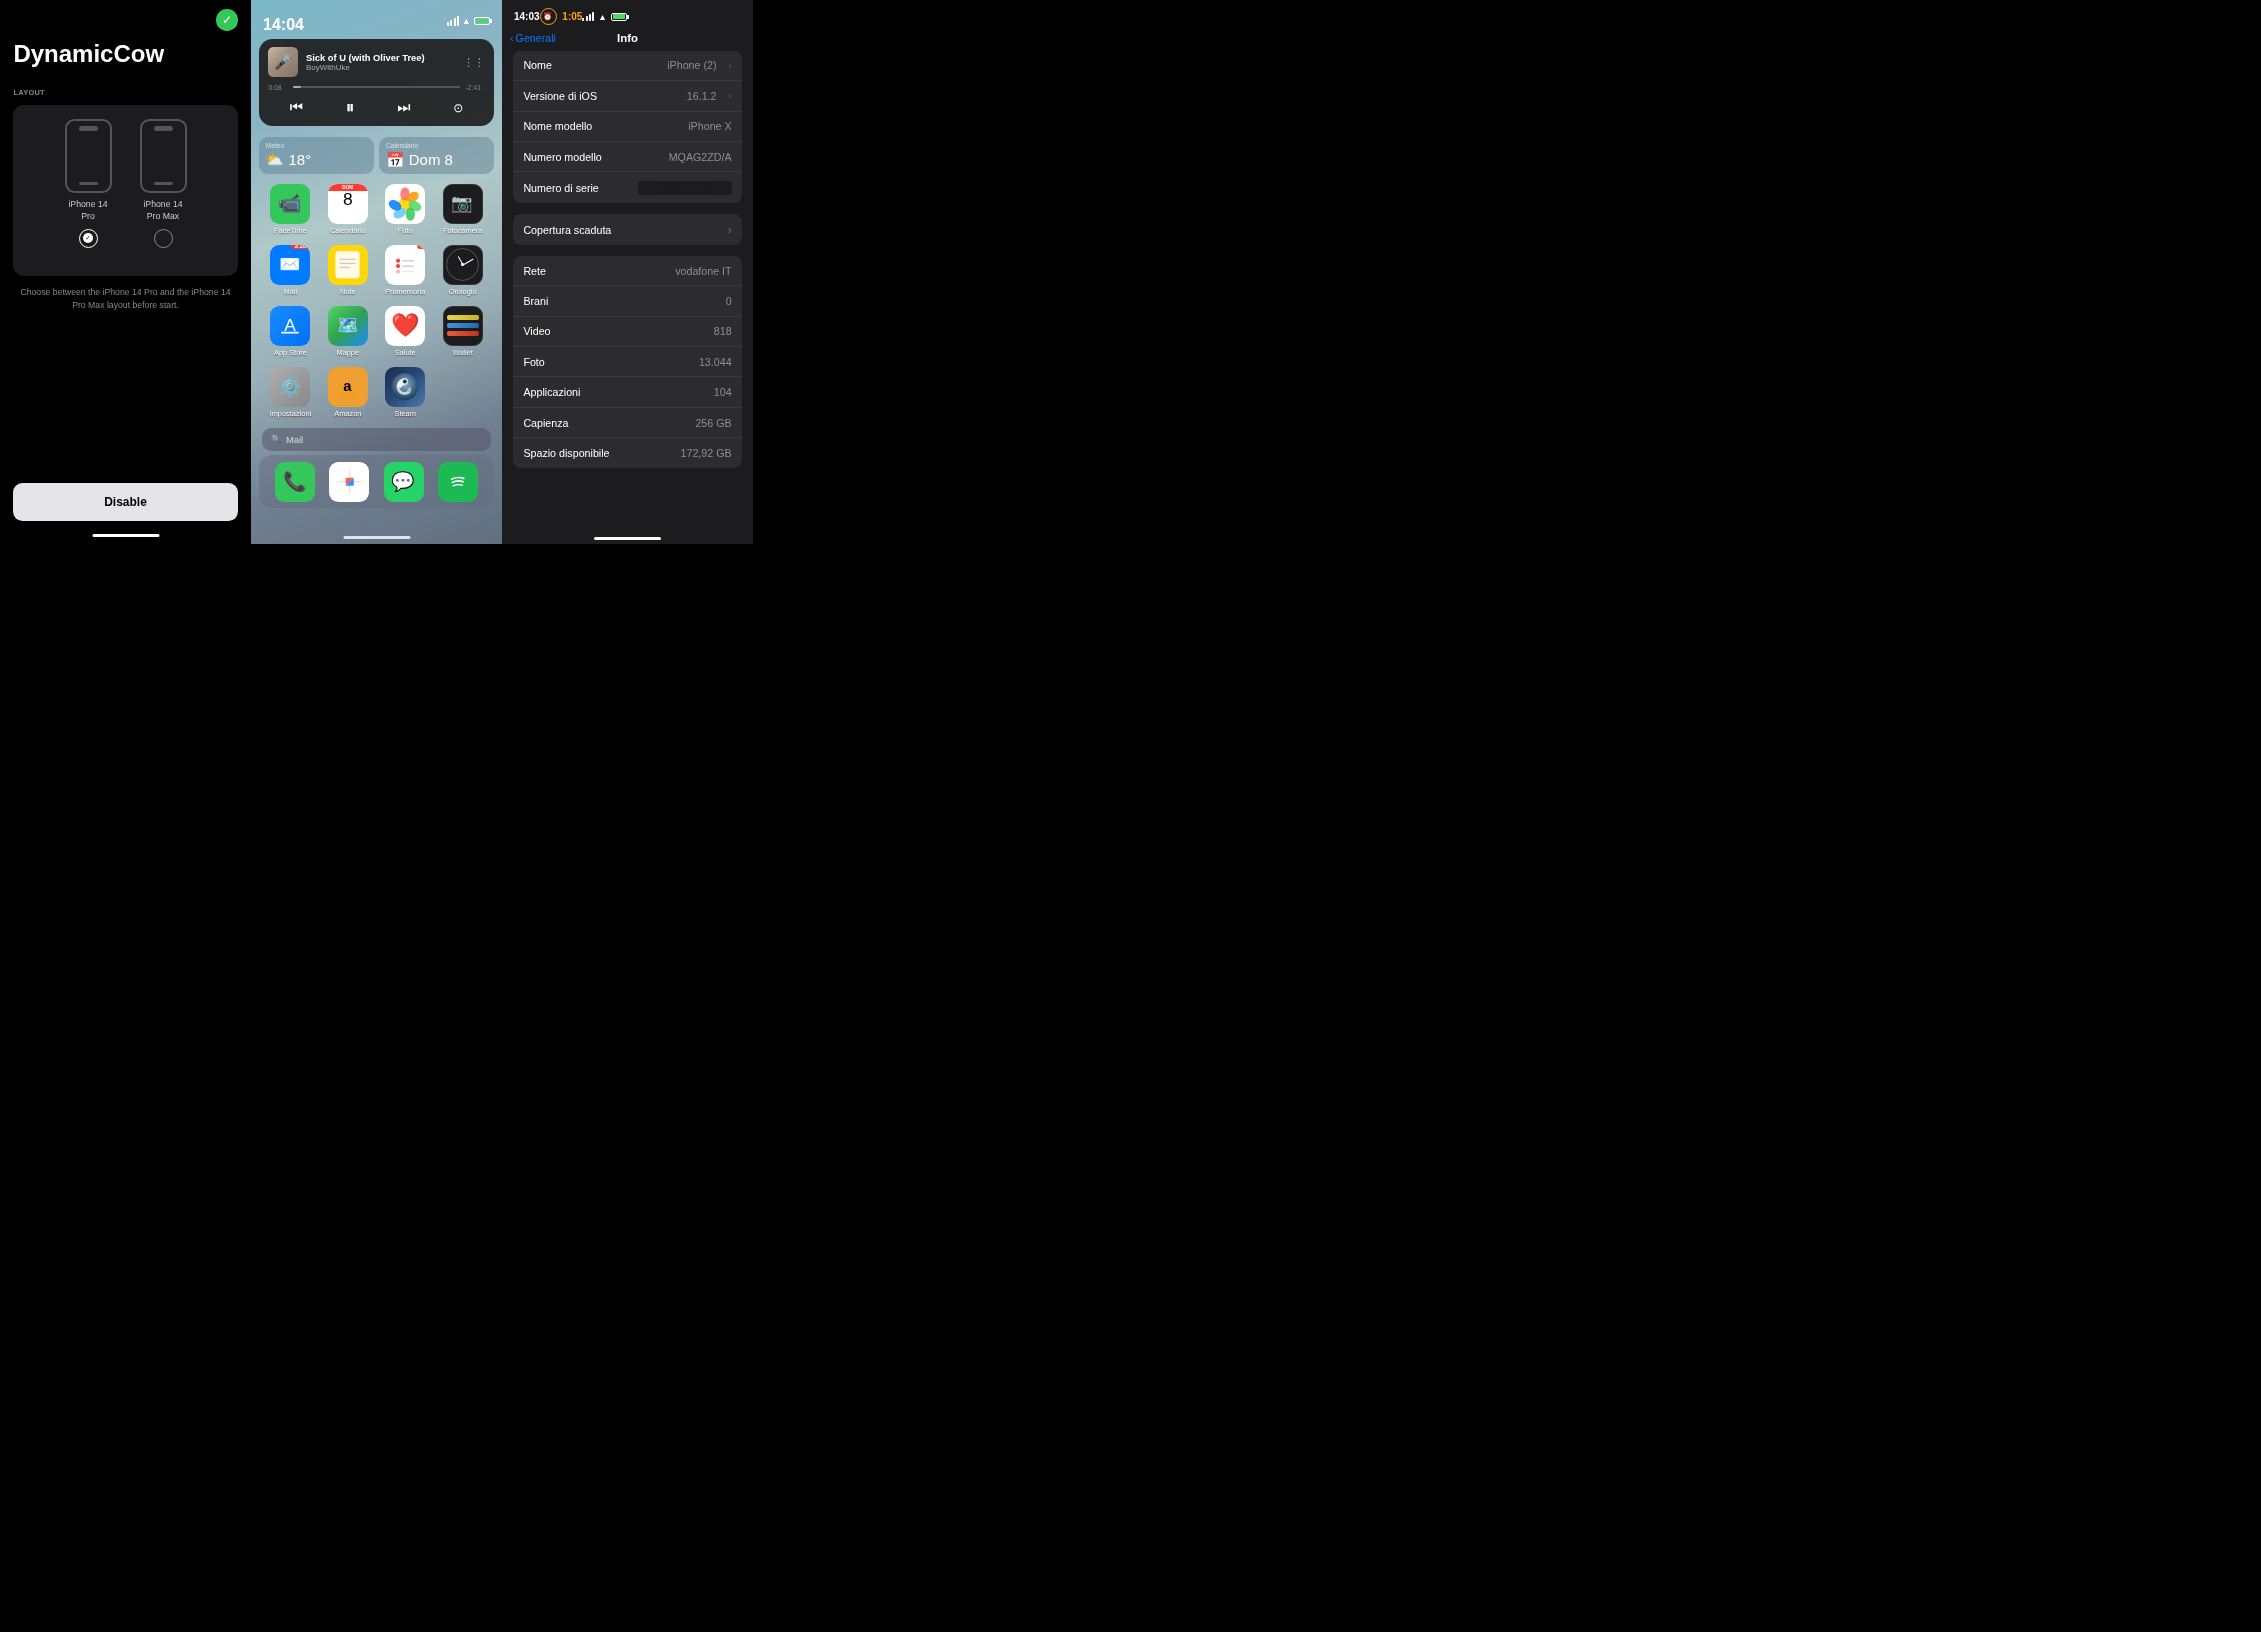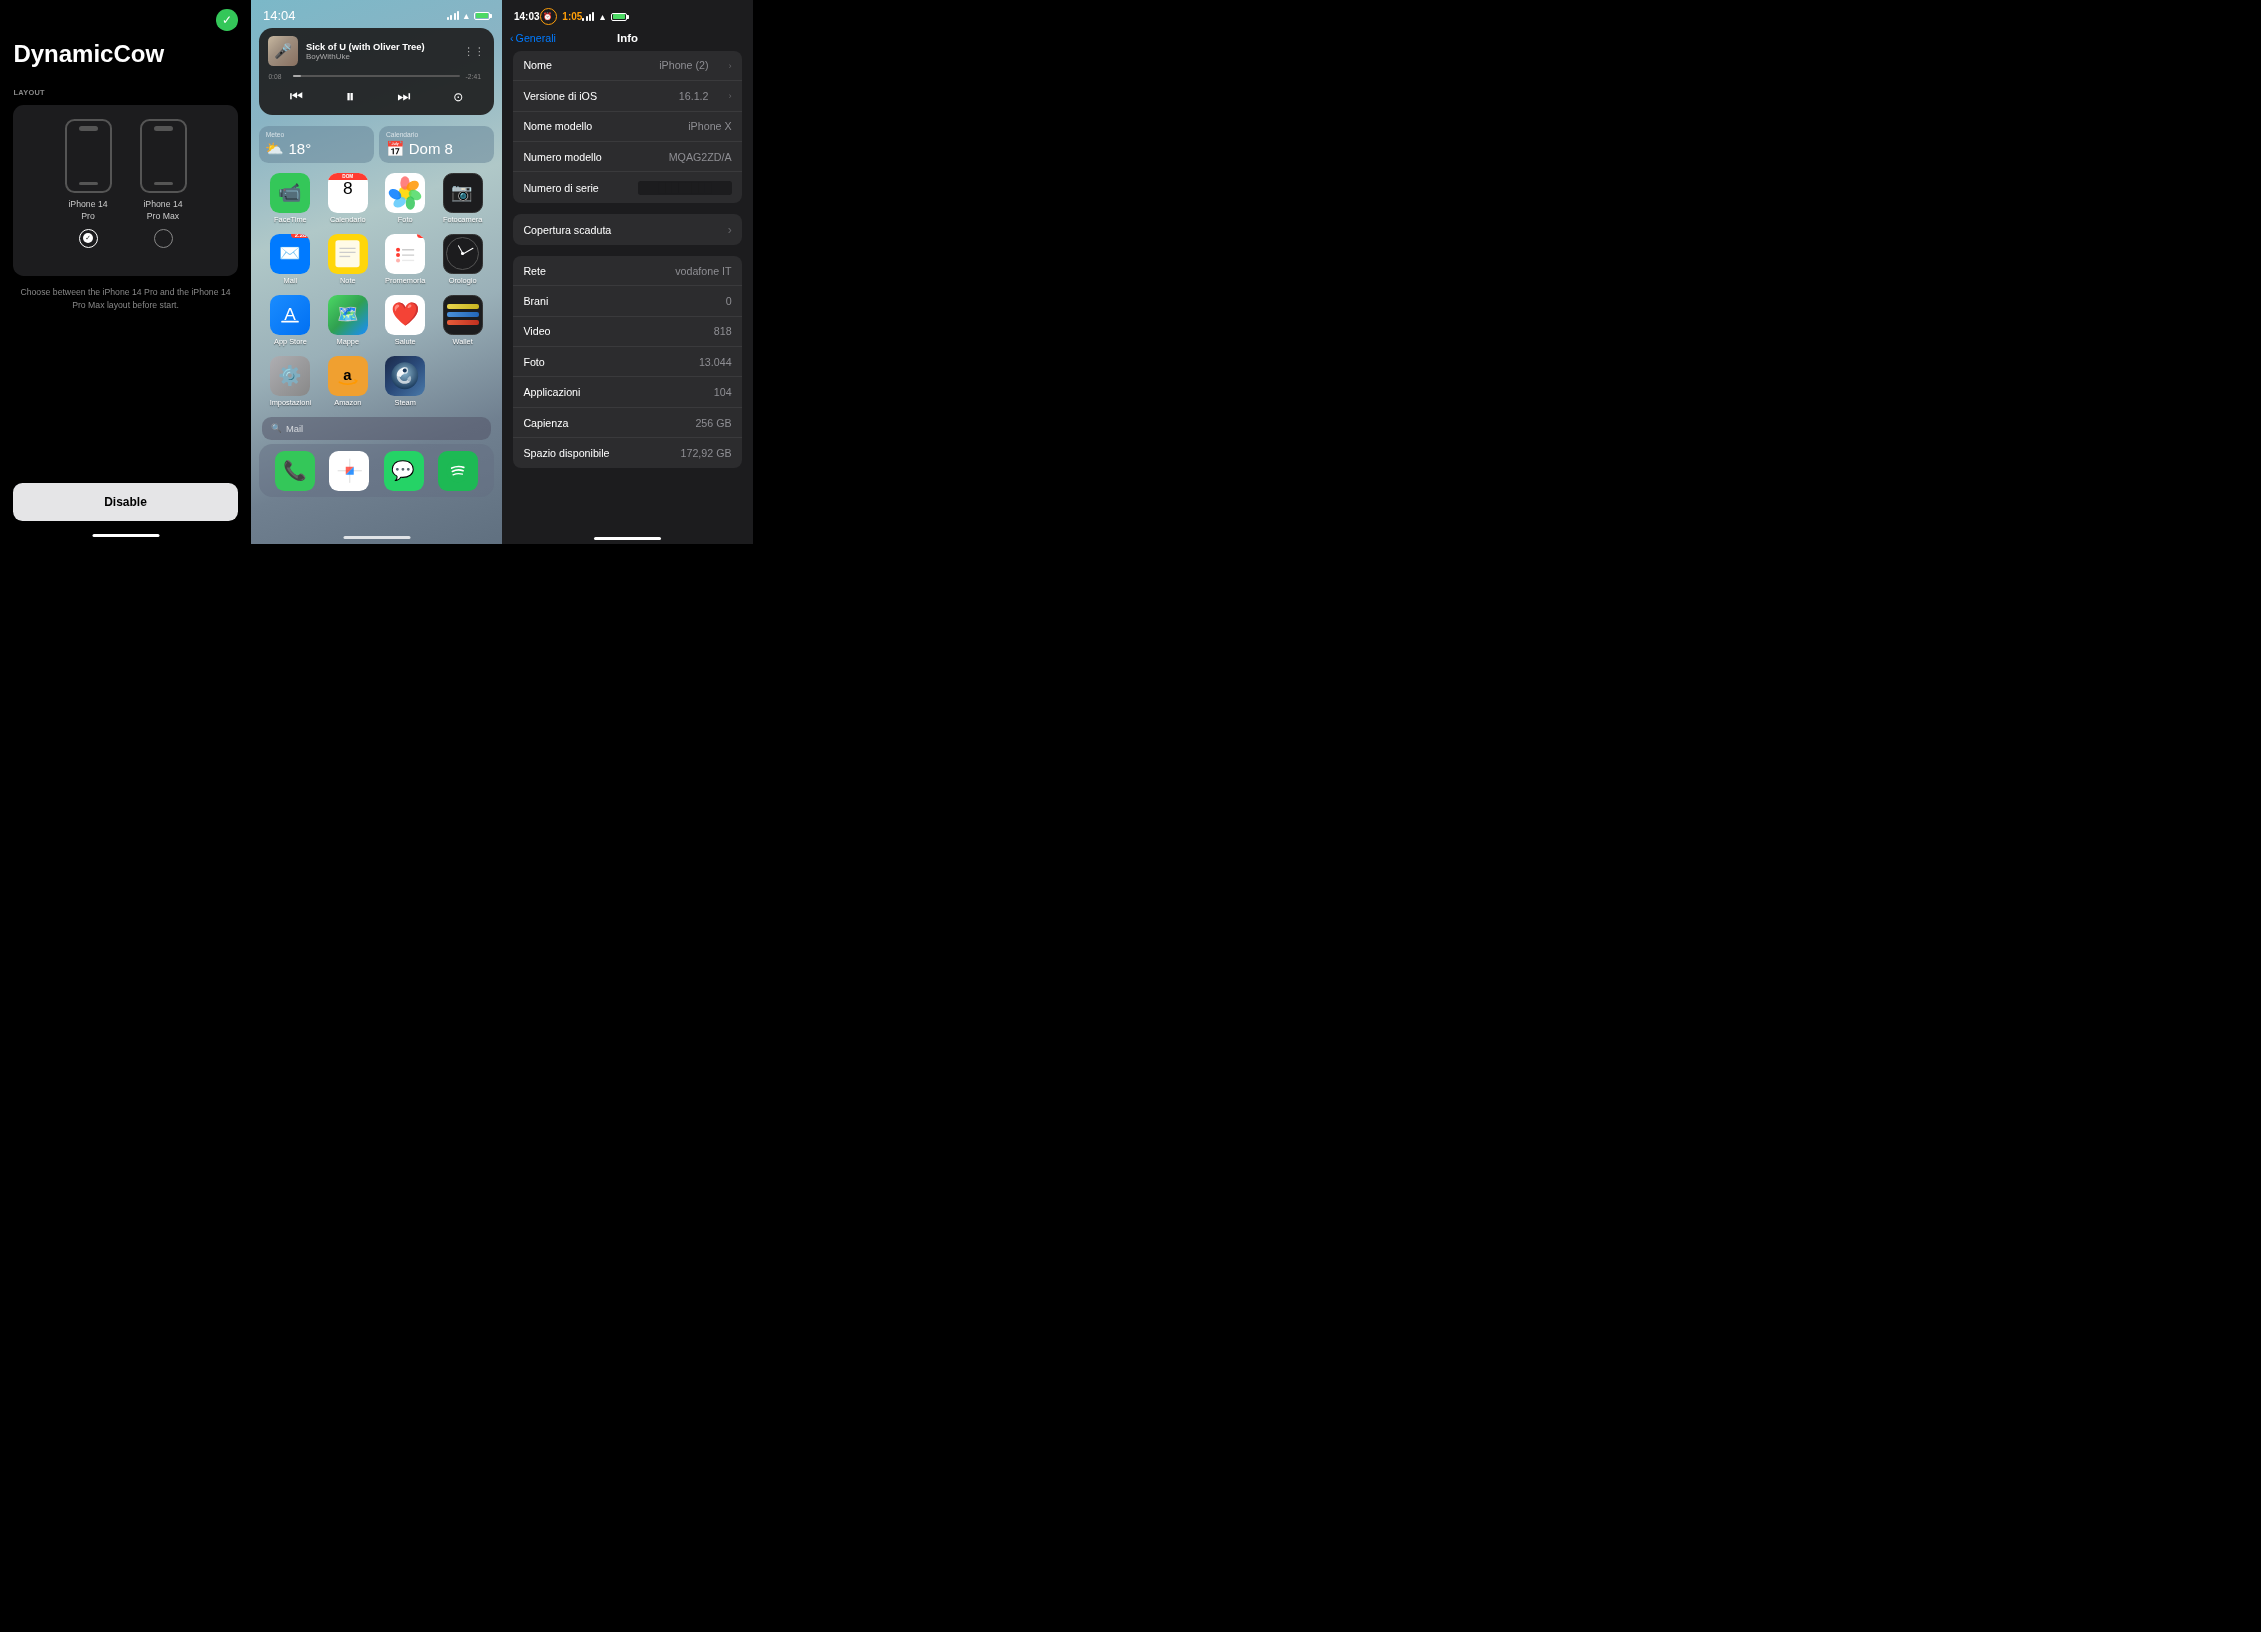--- a/index.html
+++ b/index.html
@@ -179,23 +179,24 @@
     }
     .p2-status-bar {
       position: relative;
       z-index: 10;
       display: flex;
       justify-content: space-between;
       align-items: center;
       padding: 8px 12px 0;
     }
     .p2-time {
-      font-size: 13px;
-      font-weight: 400;
-      color: #fff;
+      font-size: 16px;
+      font-weight: 700;
+      color: #fff;
+      margin-top: 8px;
     }
     .p2-status-icons {
       display: flex;
       gap: 3.3px;
       align-items: center;
     }
     .p2-signal-bars {
       display: flex;
       gap: 1.3px;
       align-items: flex-end;
@@ -534,21 +535,21 @@
       border-bottom: 0.3px solid #3a3a3c;
     }
     .p3-row:last-child { border-bottom: none; }
     .p3-row-label {
       font-size: 10.7px;
       color: #fff;
     }
     .p3-row-value {
       display: flex;
       align-items: center;
-      gap: 20px;
+      gap: 12px;
       color: #8e8e93;
       font-size: 10.7px;
     }
     .p3-row-chevron { color: #636366; font-size: 9.4px; }
     .p3-serial-value {
       background: #1c1c1e;
       color: #1c1c1e;
       padding: 1.3px 20px;
       border-radius: 2.7px;
       font-size: 9.4px;

